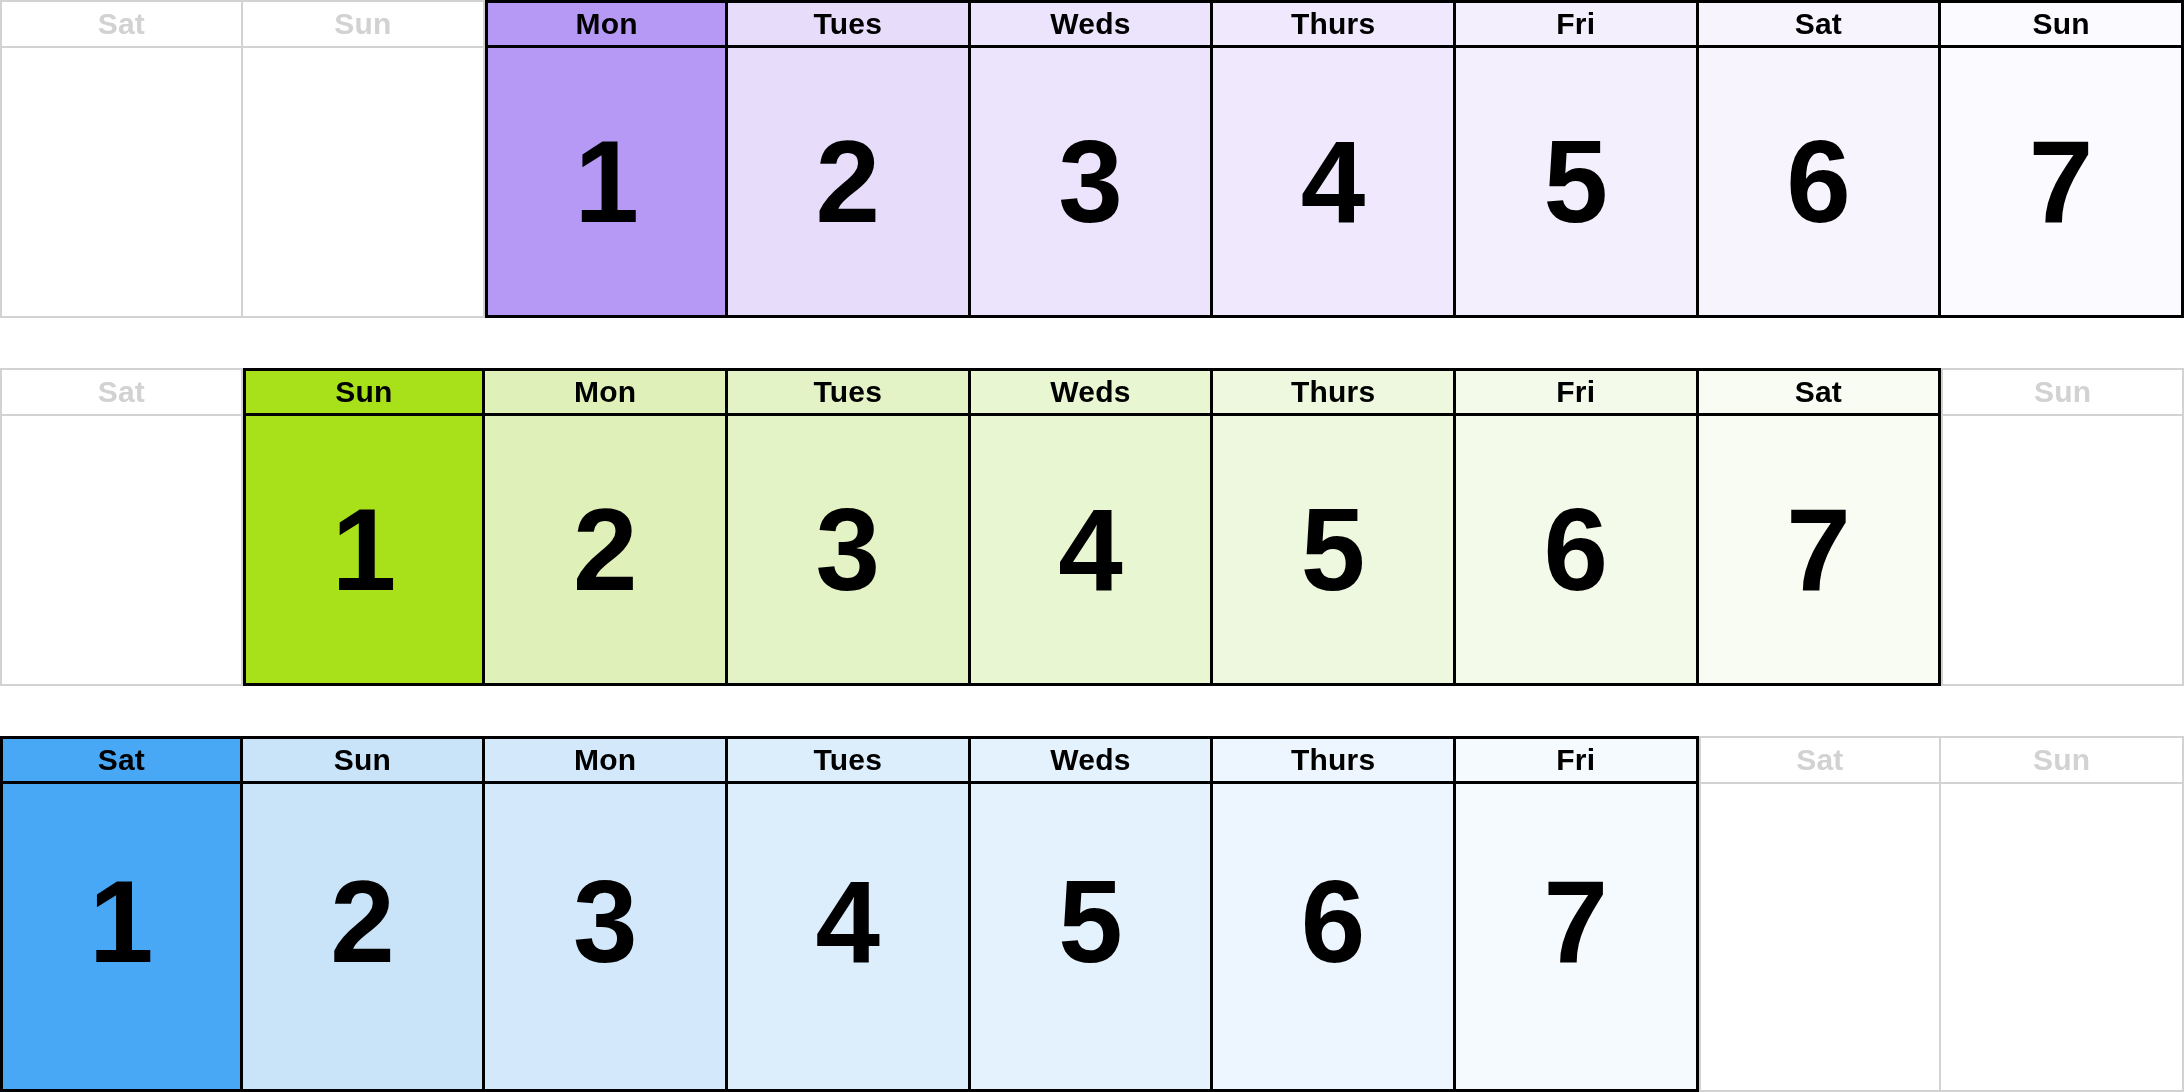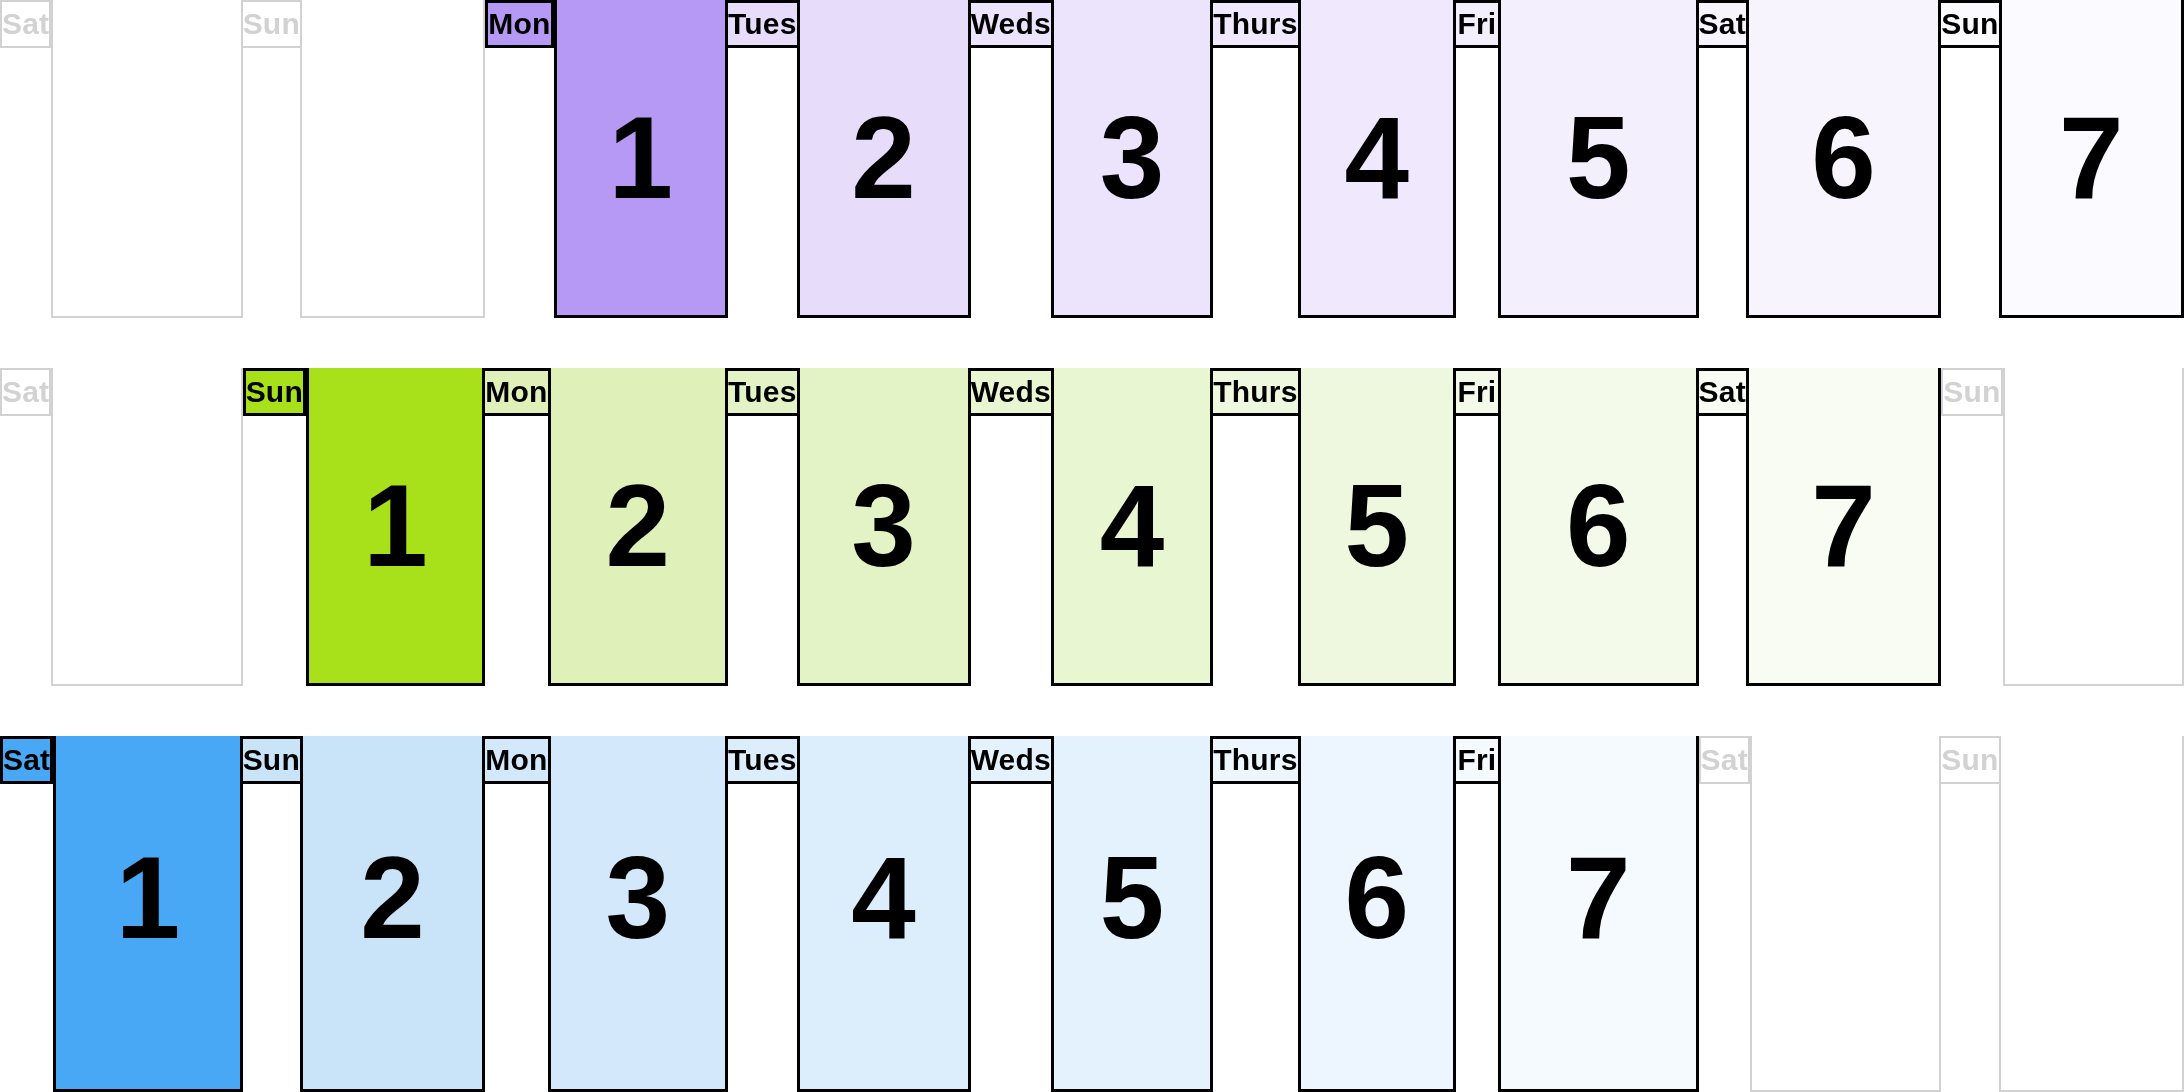--- a/index.html
+++ b/index.html
@@ -33,21 +33,21 @@
   .week-strip[data-row="0"] { top: 0px;   height: 318px; }
   .week-strip[data-row="1"] { top: 368px; height: 318px; }
   .week-strip[data-row="2"] { top: 736px; height: 356px; }
 
   
   .day-col {
     position: relative;
     width: 242.666px;
     flex: 0 0 242.666px;
     display: flex;
-    flex-direction: row;
+    flex-direction: column;
     box-sizing: border-box;
   }
 
   
   .day-head {
     box-sizing: border-box;
     height: 48px;
     flex: 0 0 48px;
     display: flex;
     align-items: center;

